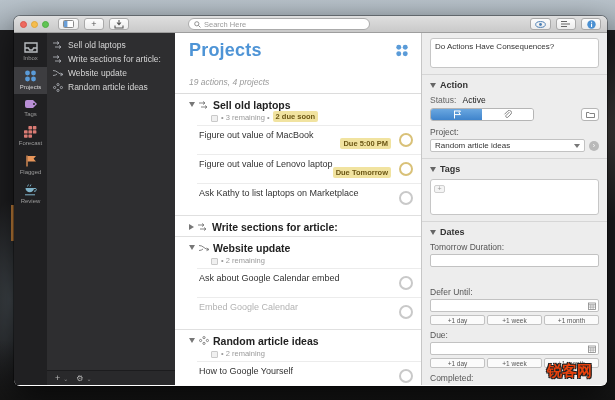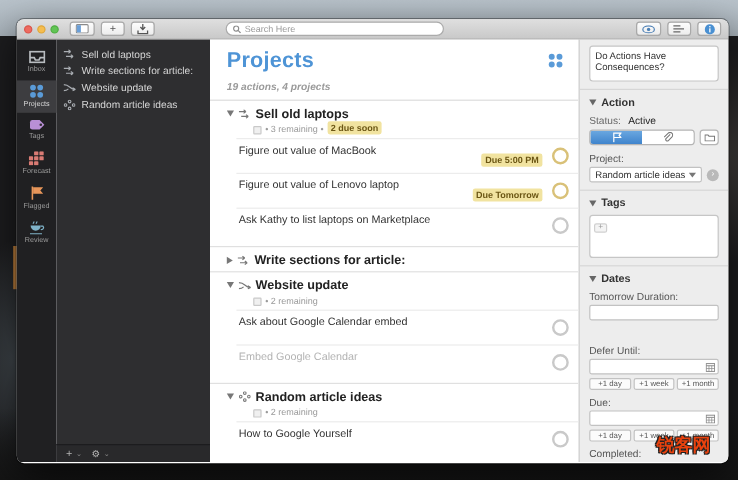--- a/index.html
+++ b/index.html
@@ -56,21 +56,21 @@
     color:#d6d6d6; font-size:8.5px; white-space:nowrap; }
   .pl-spacer { flex:1; }
   .pl-bottom { height:15px; background:#29292b; border-top:1px solid #1c1c1e;
     display:flex; align-items:center; gap:8px; padding:0 8px; color:#b5b5b5;
     font-size:9px; }
   .pl-bottom .chev { font-size:6px; color:#8d8d8d; margin-left:-5px; }
   
   .main { flex:1; background:#fff; overflow:hidden; padding:0 0 0 14px; position:relative; }
   .m-head { padding-top:7px; padding-right:12px; display:flex; align-items:flex-start; }
   .m-title { color:#4e94d6; font-size:18px; font-weight:bold; letter-spacing:.2px; }
-  .m-sub { font-size:8.5px; color:#9a9a9a; font-style:italic; margin-top:6px;font-weight:bold; }
+  .m-sub { font-size:8.5px; color:#9a9a9a; font-style:italic; margin-top:16px; }
   .m-dots { margin-left:auto; margin-top:4px; }
   .m-sep { border-top:1px solid #dcdcdc; margin-top:6px; margin-left:-14px; }
   .group { border-top:1px solid #e0e0e0; margin-left:-14px; padding-left:14px; padding-top:4px; }
   .group.first { border-top:none; }
   .g-head { display:flex; align-items:center; gap:4px; height:13px; }
   .tri { width:0; height:0; border-left:3.5px solid transparent;
     border-right:3.5px solid transparent; border-top:5px solid #777; }
   .tri.right { border-top:3.5px solid transparent; border-bottom:3.5px solid transparent;
     border-left:5px solid #777; border-right:none; }
   .g-name { font-size:10.5px; font-weight:bold; color:#222; }
@@ -82,21 +82,21 @@
     padding:1px 3px; border-radius:2px; }
   .task { position:relative; height:29px; border-top:1px solid #ececec;
     margin-left:8px; padding:4px 44px 0 2px; font-size:9px; color:#333; }
   .task .due-badge { position:absolute; right:30px; bottom:5px; background:#f1e3a0;
     color:#6b5614; font-size:7.5px; font-weight:bold; padding:1px 3px; border-radius:2px; }
   .circle { position:absolute; right:8px; top:50%; margin-top:-7px; width:14px;
     height:14px; border-radius:50%; border:2px solid #c9c9c9; background:#fff; }
   .circle.amber { border-color:#d9c178; }
   .task.muted { color:#b3b3b3; }
   
-  .inspector { width:125px; flex-shrink:0; background:#ededed; border-left:1px solid #c6c6c6;
+  .inspector { width:186px; flex-shrink:0; background:#ededed; border-left:1px solid #c6c6c6;
     padding:5px 8px 0; font-size:8.5px; color:#444; overflow:hidden; }
   .notebox { background:#fff; border:1px solid #c6c6c6; border-radius:3px; height:30px;
     padding:3px 4px; font-size:8px; color:#333; }
   .i-sep { border-top:1px solid #d6d6d6; margin:6px -8px 5px; }
   .sec-head { display:flex; align-items:center; gap:4px; font-weight:bold; color:#333;
     font-size:9px; margin-bottom:5px; }
   .sec-head .tri { border-top-color:#666; }
   .status-row { display:flex; gap:6px; margin-bottom:3px; color:#666; }
   .status-row b { color:#222; font-weight:normal; }
   .seg-row { display:flex; align-items:center; gap:4px; margin-bottom:6px; }

